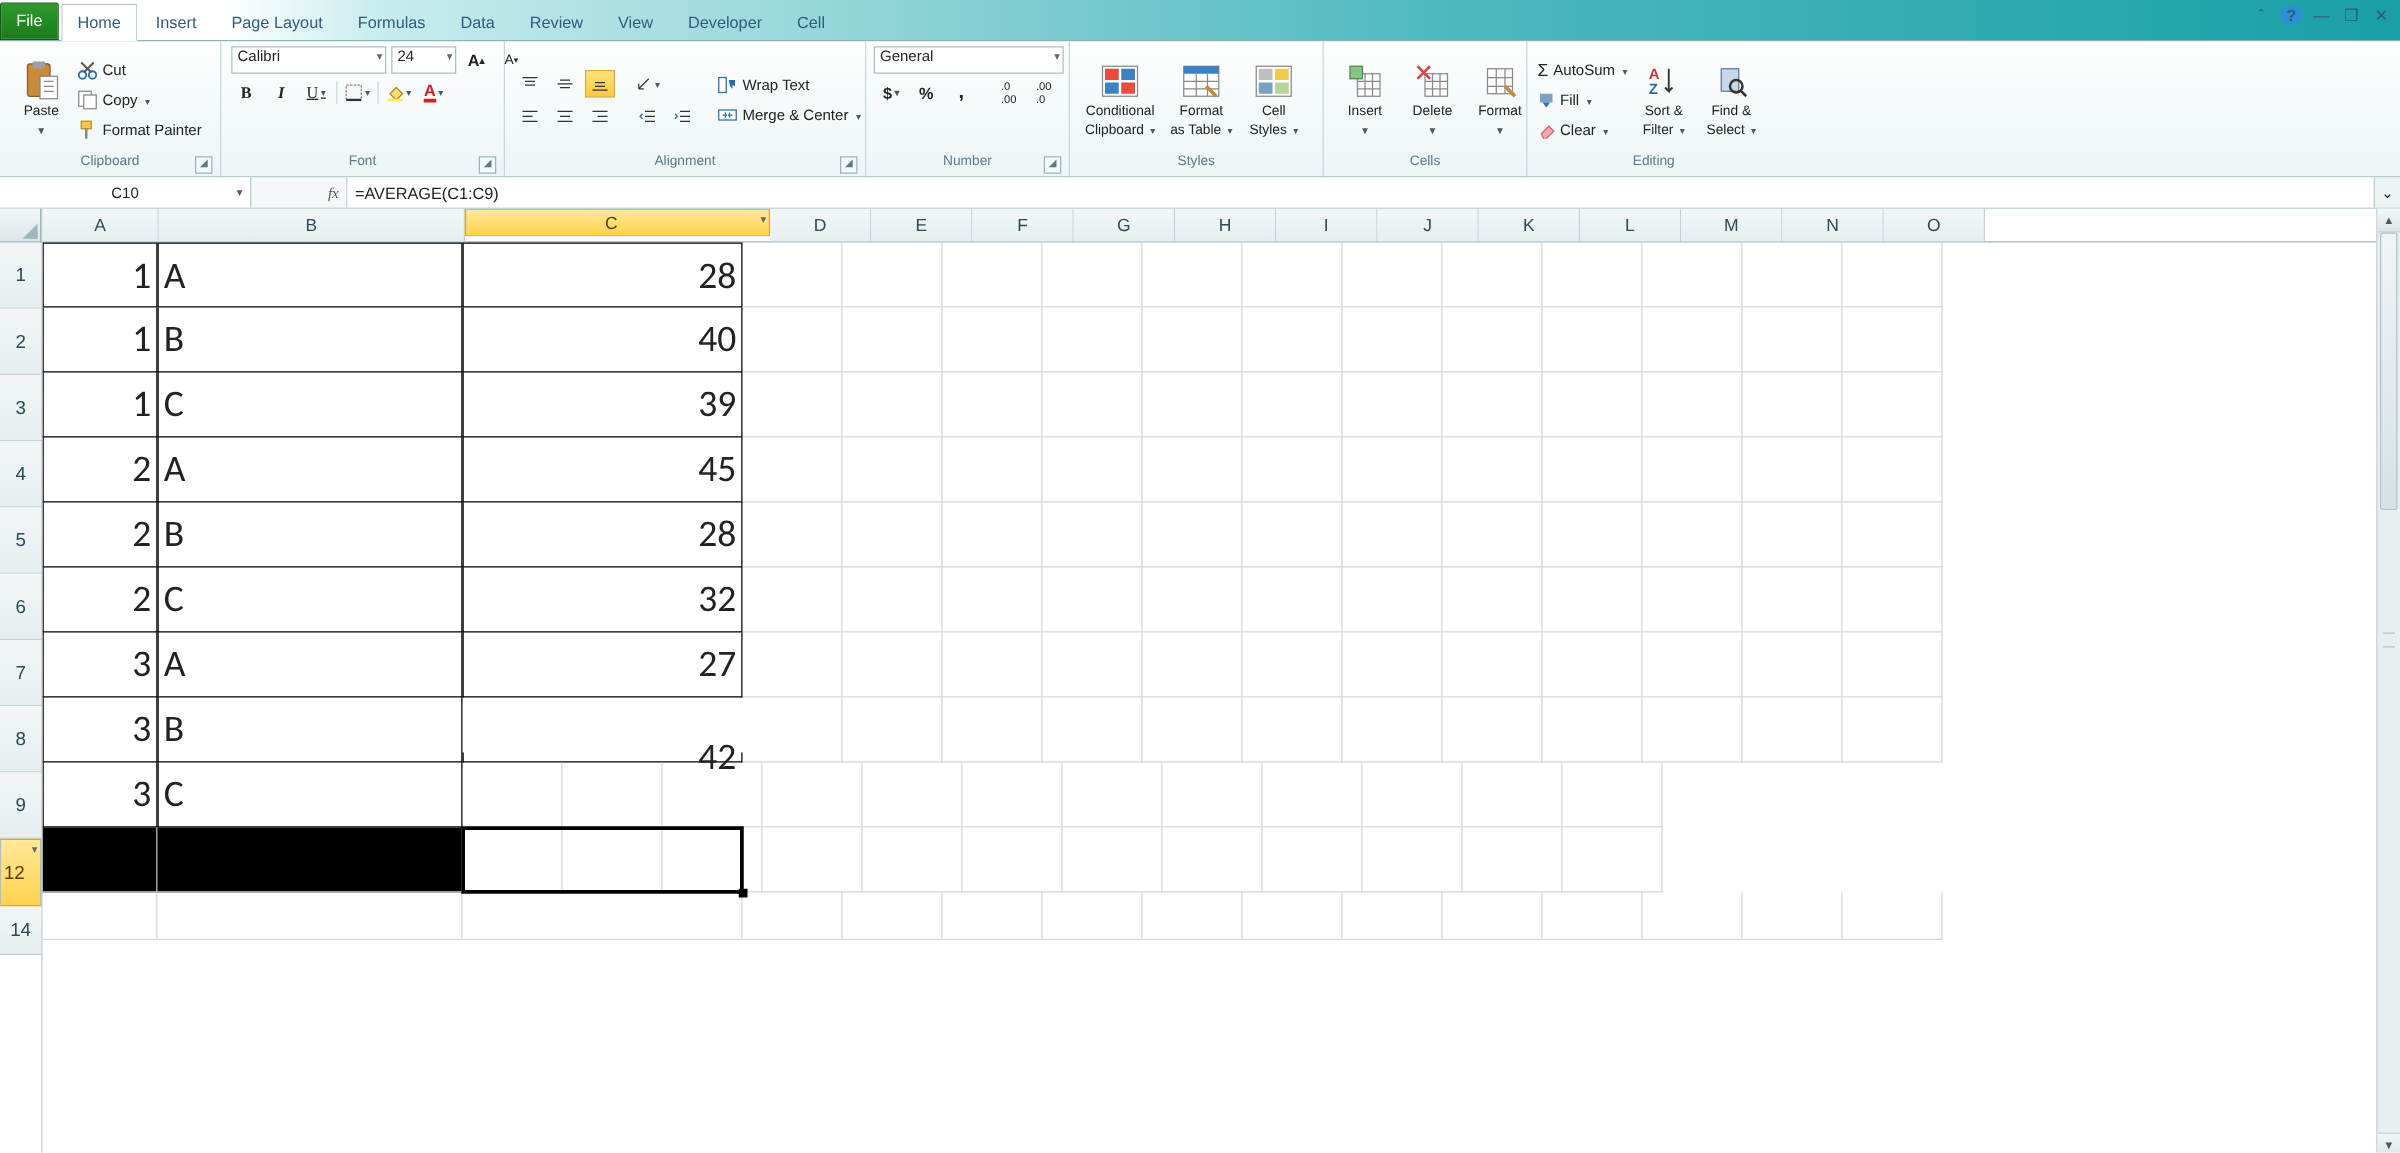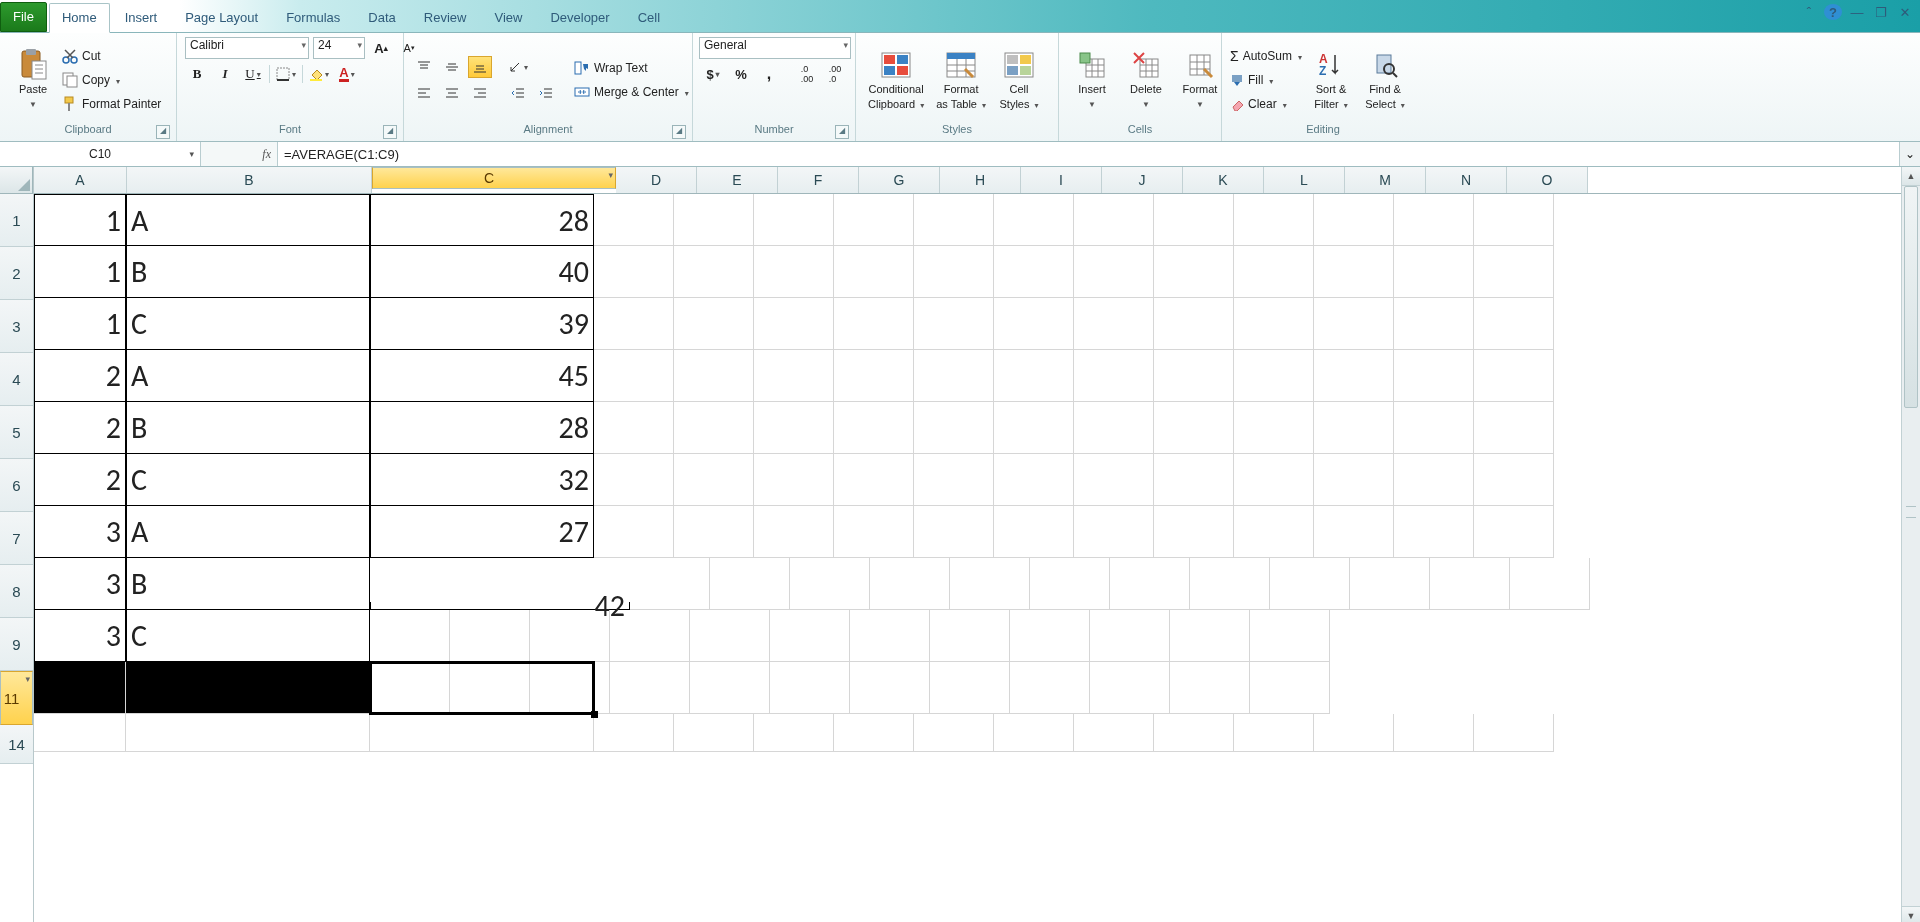--- a/index.html
+++ b/index.html
@@ -455,21 +455,21 @@
 
     <div class="rowhdr">1</div>
       <div class="rowhdr">2</div>
       <div class="rowhdr">3</div>
       <div class="rowhdr">4</div>
       <div class="rowhdr">5</div>
       <div class="rowhdr">6</div>
       <div class="rowhdr">7</div>
       <div class="rowhdr">8</div>
       <div class="rowhdr">9</div>
-      <div class="rowhdr sel">11</div>
+      <div class="rowhdr sel">12</div>
       <div class="rowhdr last">14</div>
   </div>
   <div class="gridwrap">
     <div class="colhdrs" id="colhdrs">
         <div class="colhdr" style="width: 92px;">A</div>
         <div class="colhdr" style="width: 244px;">B</div>
         <div class="colhdr sel" style="width: 224px;">C</div>
         <div class="colhdr" style="width: 80px;">D</div>
         <div class="colhdr" style="width: 80px;">E</div>
         <div class="colhdr" style="width: 80px;">F</div>
@@ -599,21 +599,21 @@
           <div class="cell" style="width: 80px;"></div>
           <div class="cell" style="width: 80px;"></div>
           <div class="cell" style="width: 80px;"></div>
           <div class="cell" style="width: 80px;"></div>
           <div class="cell" style="width: 80px;"></div>
           <div class="cell" style="width: 80px;"></div>
         </div>
         <div class="row">
           <div class="cell bordered num" style="width: 92px;">3</div>
           <div class="cell bordered txt" style="width: 244px;">B</div>
-          <div class="cell bordered num" style="width: 260px; margin-top: 44px;">42</div>
+          <div class="cell bordered num" style="width: 224px; margin-top: 44px;">42</div>
           <div class="cell" style="width: 80px;"></div>
           <div class="cell" style="width: 80px;"></div>
           <div class="cell" style="width: 80px;"></div>
           <div class="cell" style="width: 80px;"></div>
           <div class="cell" style="width: 80px;"></div>
           <div class="cell" style="width: 80px;"></div>
           <div class="cell" style="width: 80px;"></div>
           <div class="cell" style="width: 80px;"></div>
           <div class="cell" style="width: 80px;"></div>
           <div class="cell" style="width: 80px;"></div>

